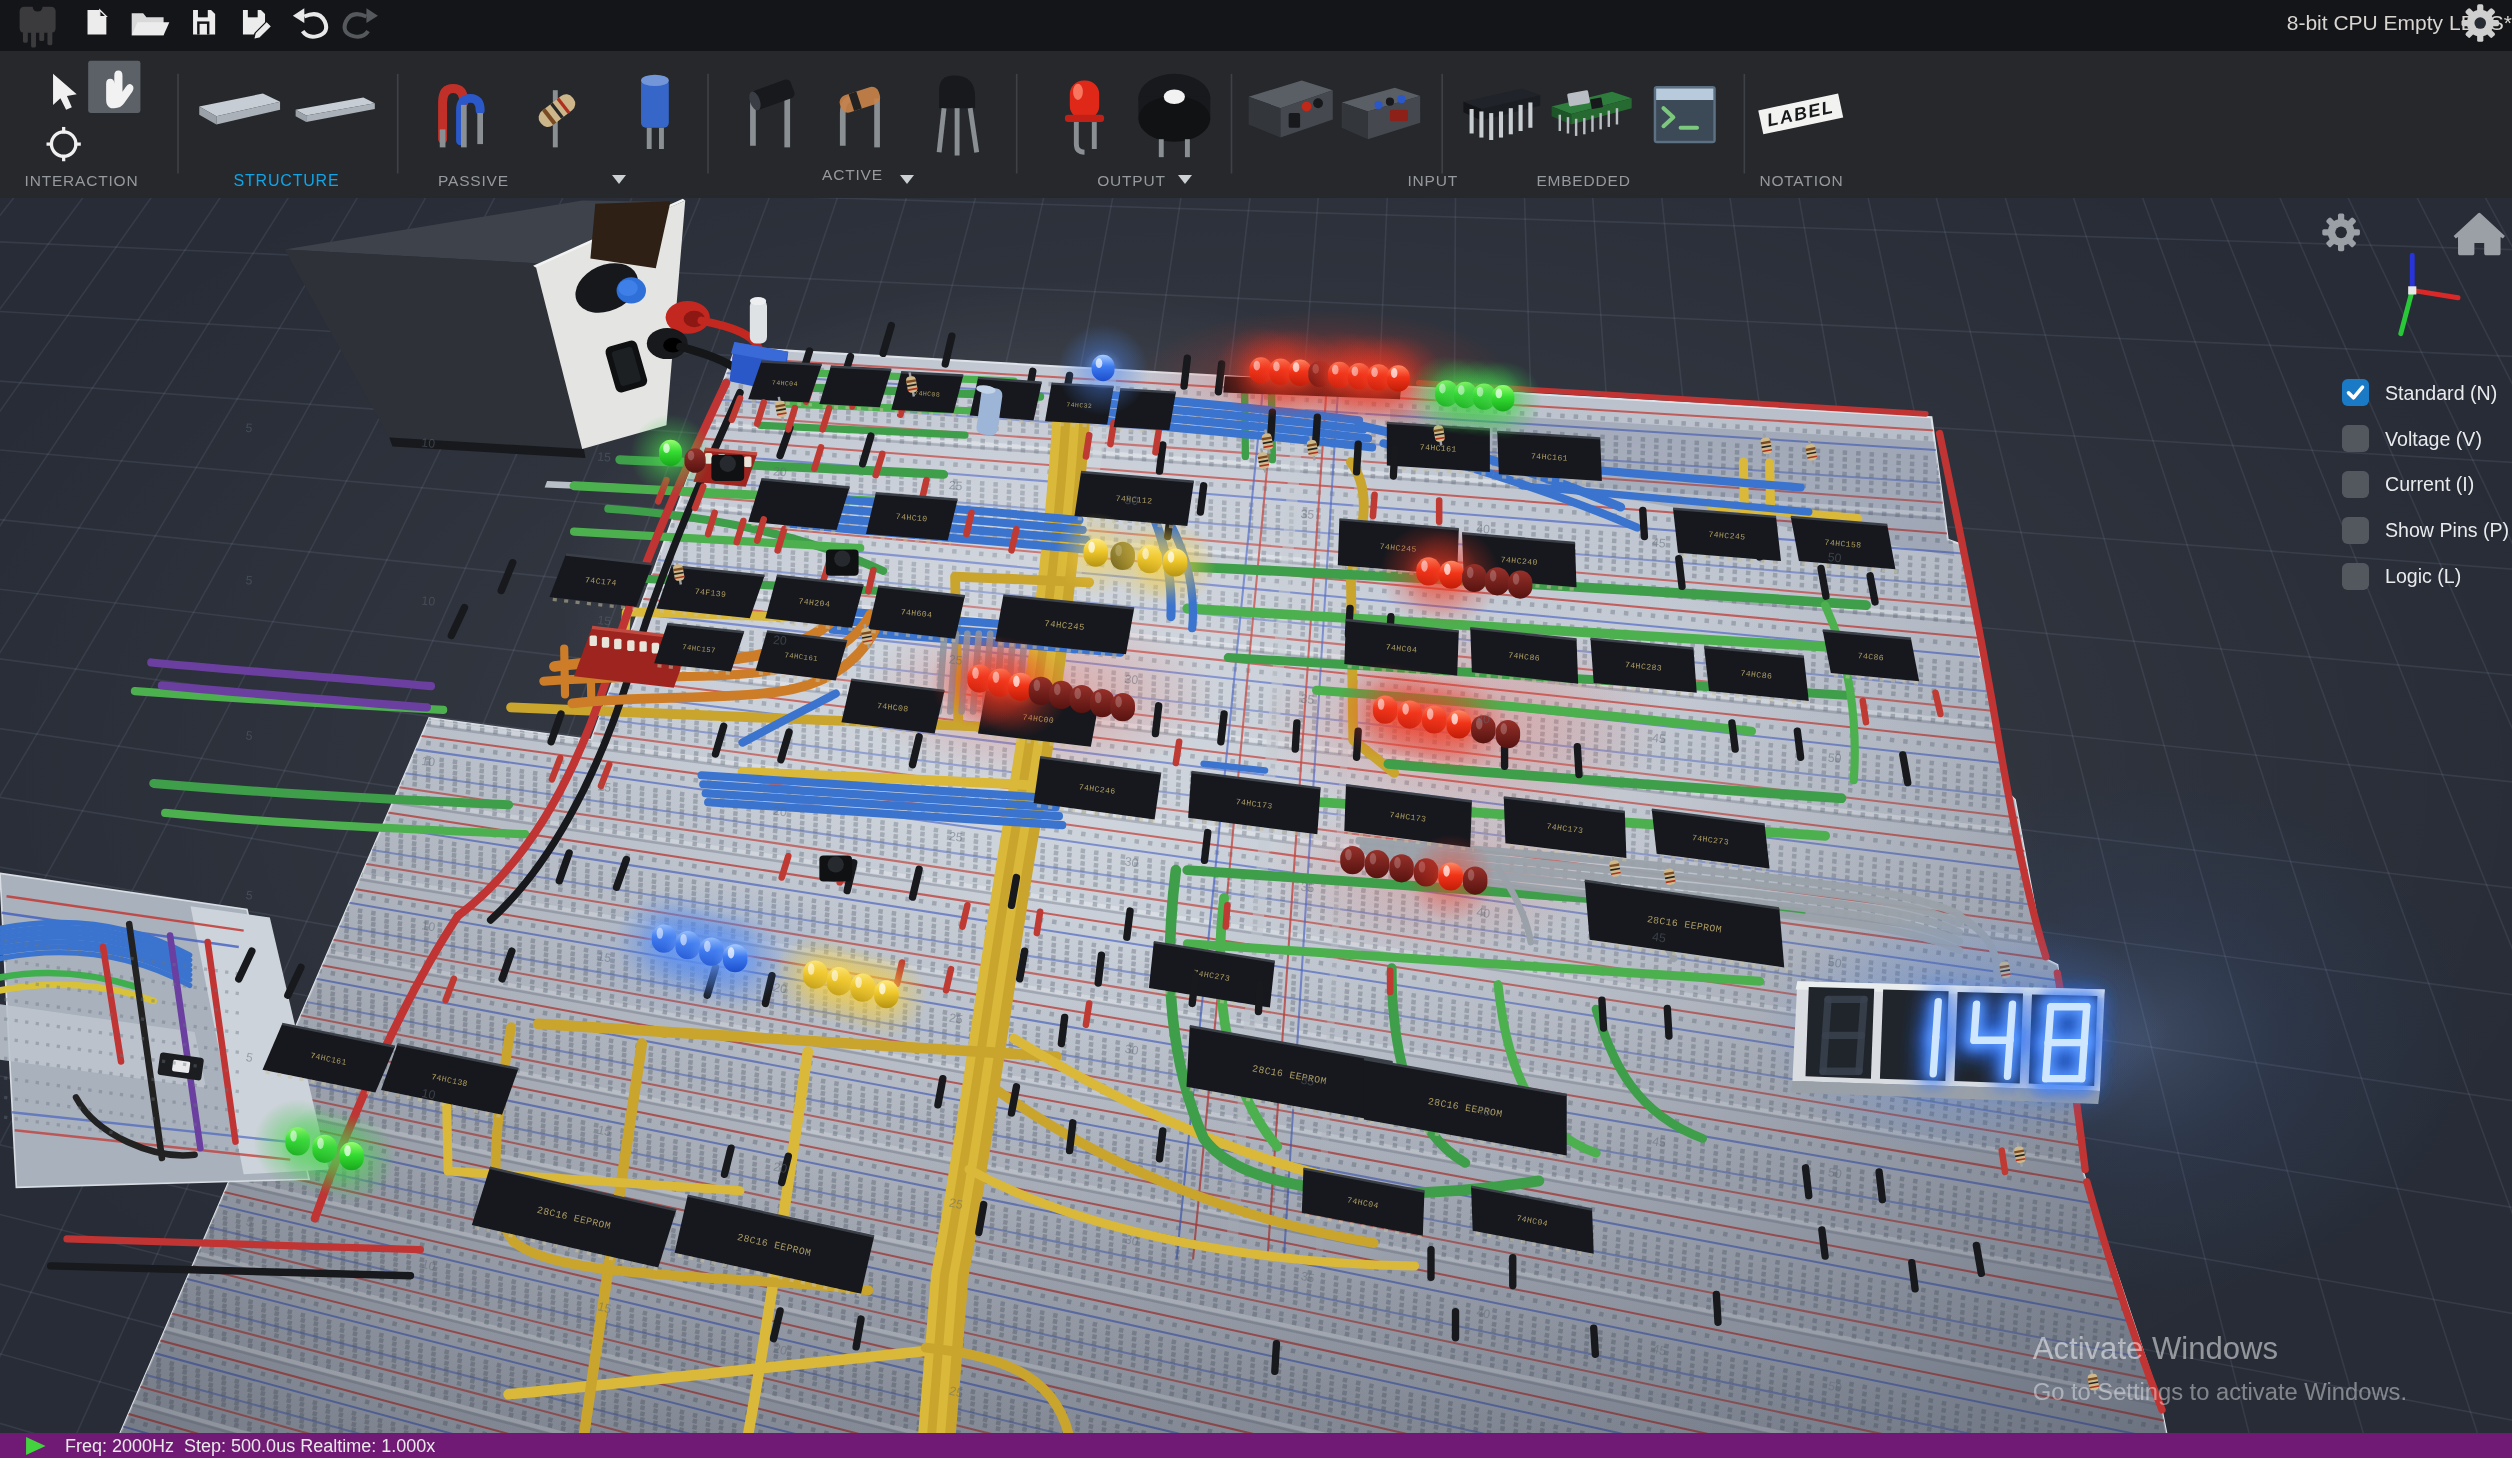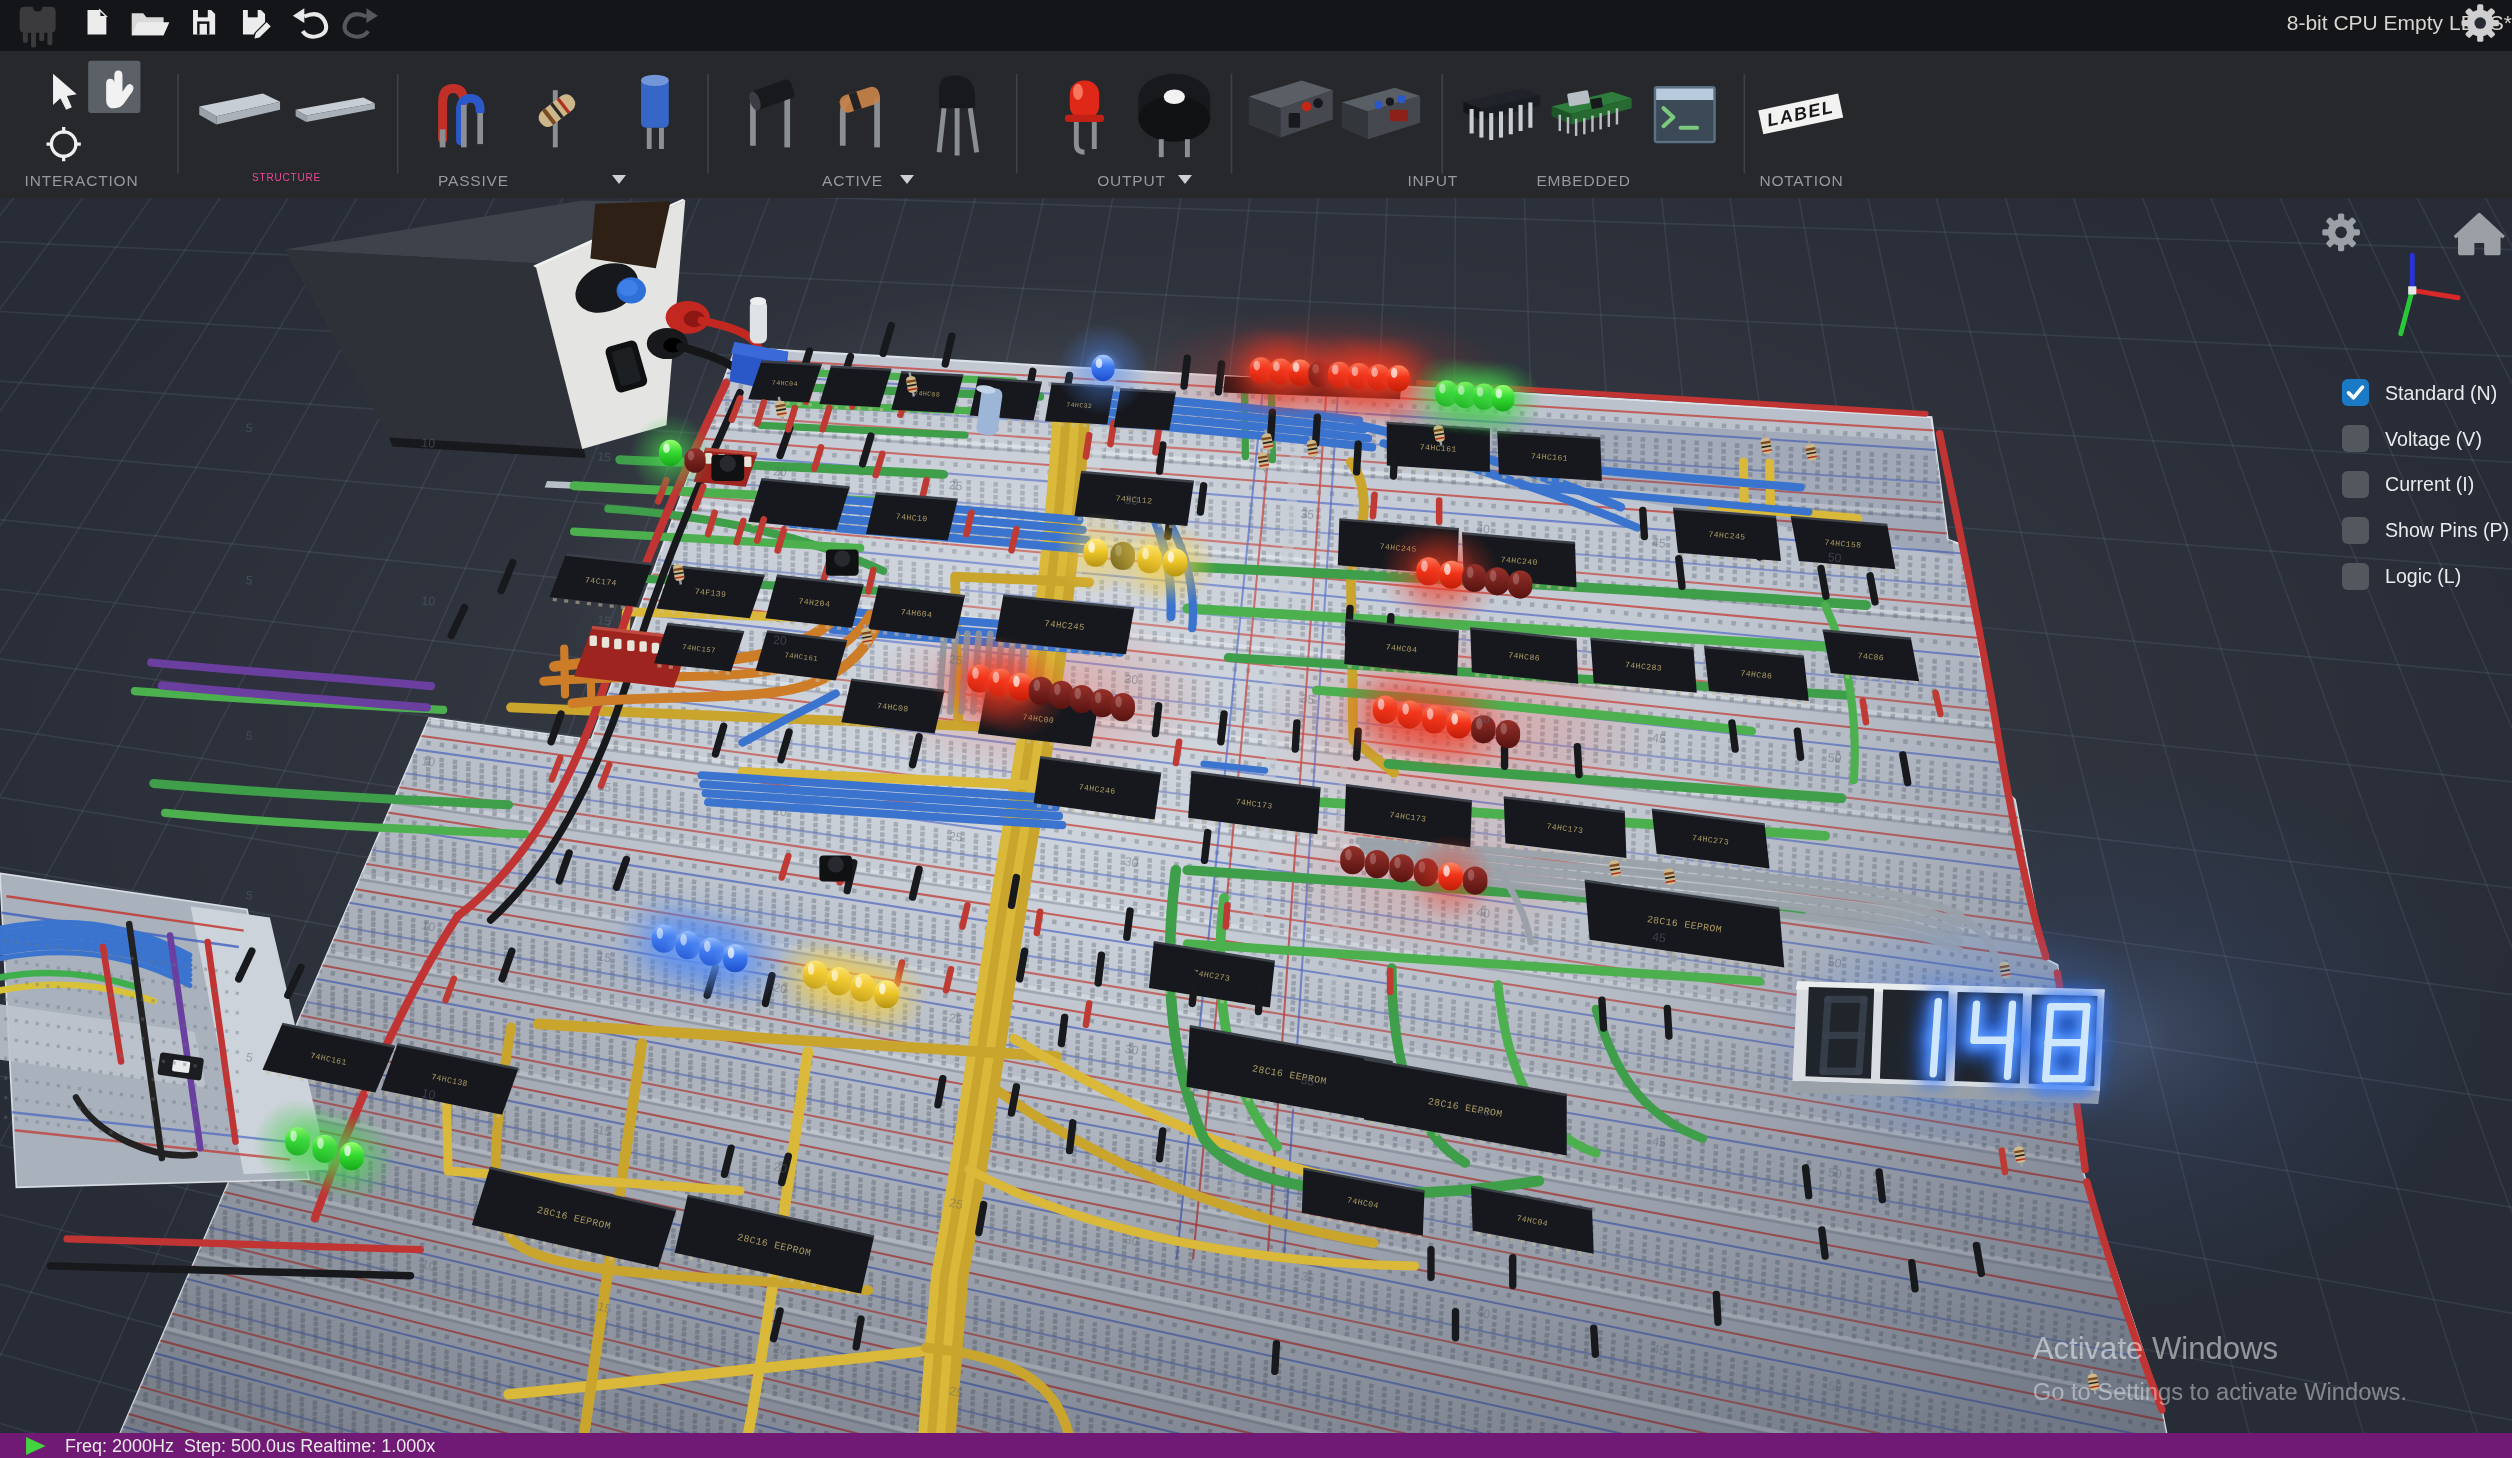--- a/index.html
+++ b/index.html
@@ -1453,23 +1453,23 @@
 <rect x="2026" y="108" width="70" height="14" fill="#b8cbdc"></rect>
 <rect x="2026" y="122" width="70" height="50" fill="#3c4a58"></rect>
 <path d="M 2035 132 L 2047 143 L 2035 154" fill="none" stroke="#7cc87c" stroke-width="5" stroke-linecap="round" stroke-linejoin="round"></path>
 <line x1="2056" y1="156" x2="2076" y2="156" stroke="#7cc87c" stroke-width="5" stroke-linecap="round"></line>
 <g transform="rotate(-12 2203 139)">
         <rect x="2153" y="124" width="100" height="30" fill="#f2f2f0"></rect>
 <text x="2203" y="146" font-size="22" font-weight="bold" fill="#17191c" text-anchor="middle" font-family="Liberation Sans,sans-serif" letter-spacing="2" font-style="italic">LABEL</text>
       </g>
 </svg>
 <div style="position:absolute;top:121px;left:-41px;width:245px;text-align:center;font-size:15.5px;letter-spacing:0.8px;color:#96999d">INTERACTION</div>
-<div style="position:absolute;top:121px;left:164px;width:245px;text-align:center;font-size:10px;letter-spacing:0.8px;color:#ec4899">STRUCTURE</div>
+<div style="position:absolute;top:121px;left:164px;width:245px;text-align:center;font-size:16px;letter-spacing:0.8px;color:#0ea5e9">STRUCTURE</div>
 <div style="position:absolute;top:121px;left:438px;width:245px;font-size:15.5px;letter-spacing:0.8px;color:#96999d">PASSIVE</div>
-<div style="position:absolute;top:121px;left:730px;width:245px;text-align:center;font-size:15.5px;letter-spacing:0.8px;color:#96999d">ACTIVE</div>
+<div style="position:absolute;top:115px;left:730px;width:245px;text-align:center;font-size:15.5px;letter-spacing:0.8px;color:#96999d">ACTIVE</div>
 <div style="position:absolute;top:121px;left:1009px;width:245px;text-align:center;font-size:15.5px;letter-spacing:0.8px;color:#96999d">OUTPUT</div>
 <div style="position:absolute;top:121px;left:1213px;width:245px;text-align:right;font-size:15.5px;letter-spacing:0.8px;color:#96999d">INPUT</div>
 <div style="position:absolute;top:121px;left:1461px;width:245px;text-align:center;font-size:15.5px;letter-spacing:0.8px;color:#96999d">EMBEDDED</div>
 <div style="position:absolute;top:121px;left:1679px;width:245px;text-align:center;font-size:15.5px;letter-spacing:0.8px;color:#96999d">NOTATION</div>
 <div style="position:absolute;top:124px;left:612px;width:0;height:0;border-left:7.4px solid transparent;border-right:7.4px solid transparent;border-top:9px solid #cdd0d3"></div>
 <div style="position:absolute;top:124px;left:900px;width:0;height:0;border-left:7.4px solid transparent;border-right:7.4px solid transparent;border-top:9px solid #cdd0d3"></div>
 <div style="position:absolute;top:124px;left:1178px;width:0;height:0;border-left:7.4px solid transparent;border-right:7.4px solid transparent;border-top:9px solid #cdd0d3"></div>
 </div>
 <div style="position:absolute;left:2342px;top:379px;width:27px;height:27px;border-radius:5.7px;background:#1b7ac5"><svg width="27" height="27" viewBox="0 0 33 33">
       <path d="M 8 17 L 14 23 L 25 10" fill="none" stroke="#fff" stroke-width="4.5" stroke-linecap="round" stroke-linejoin="round"></path>

